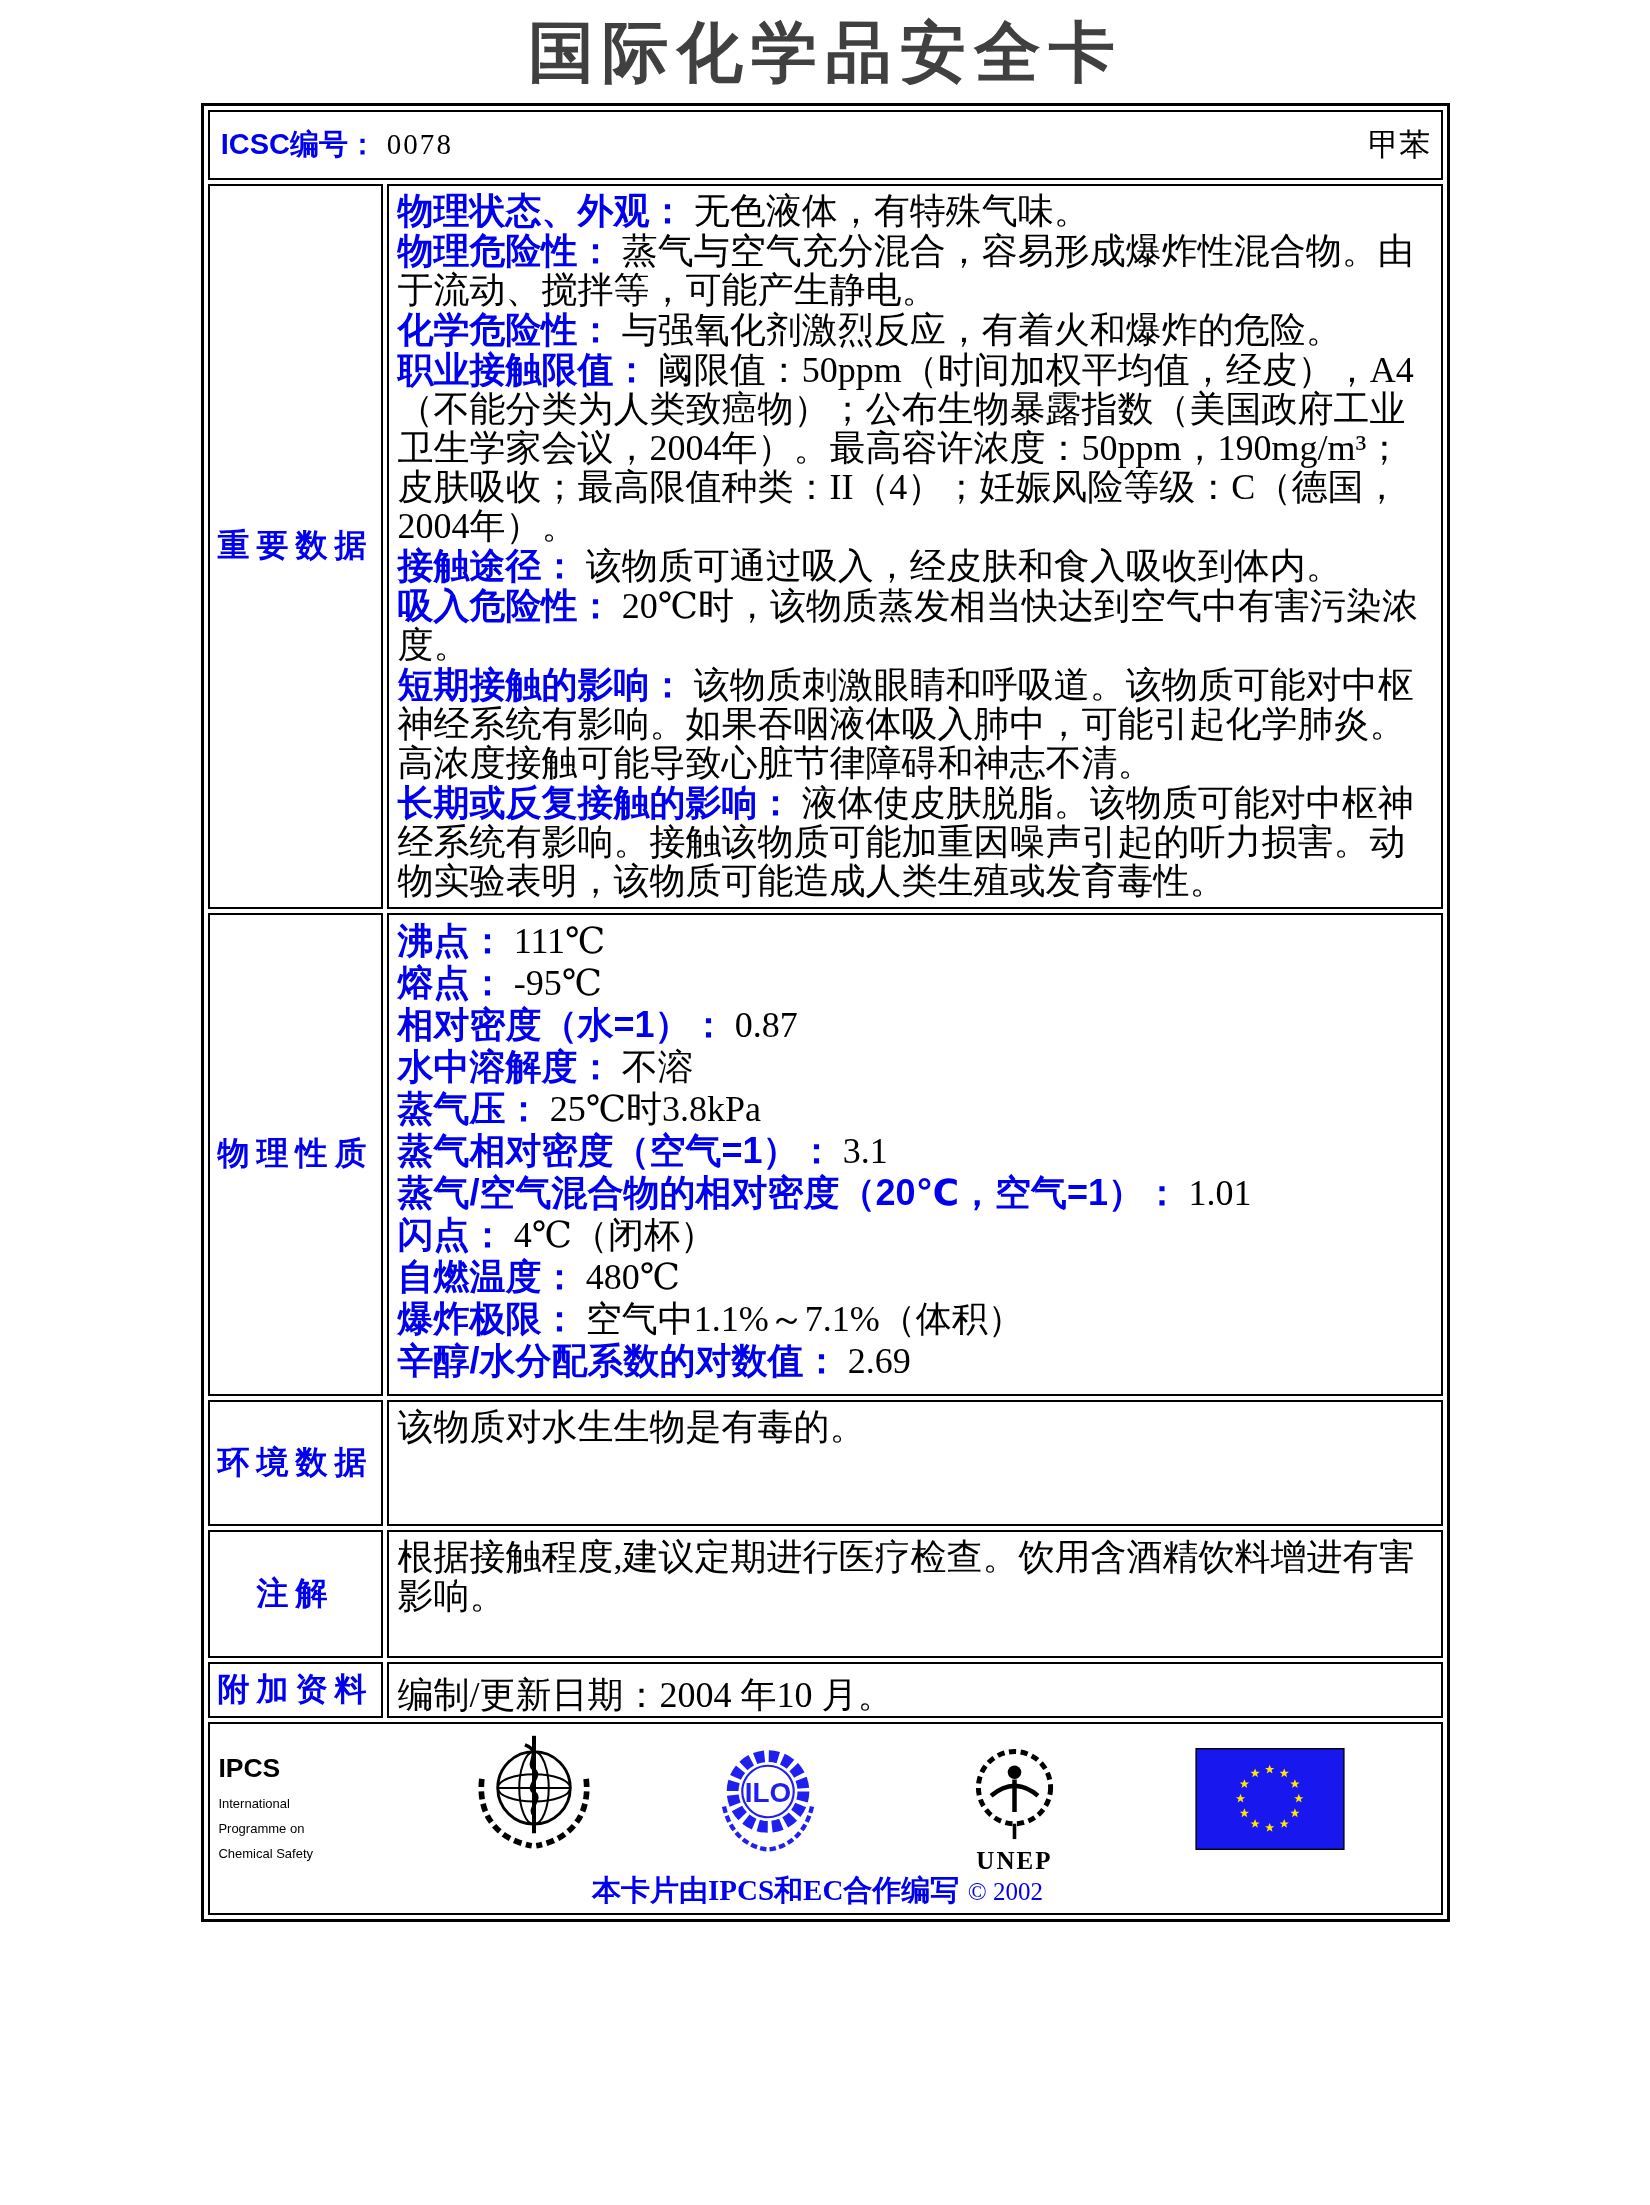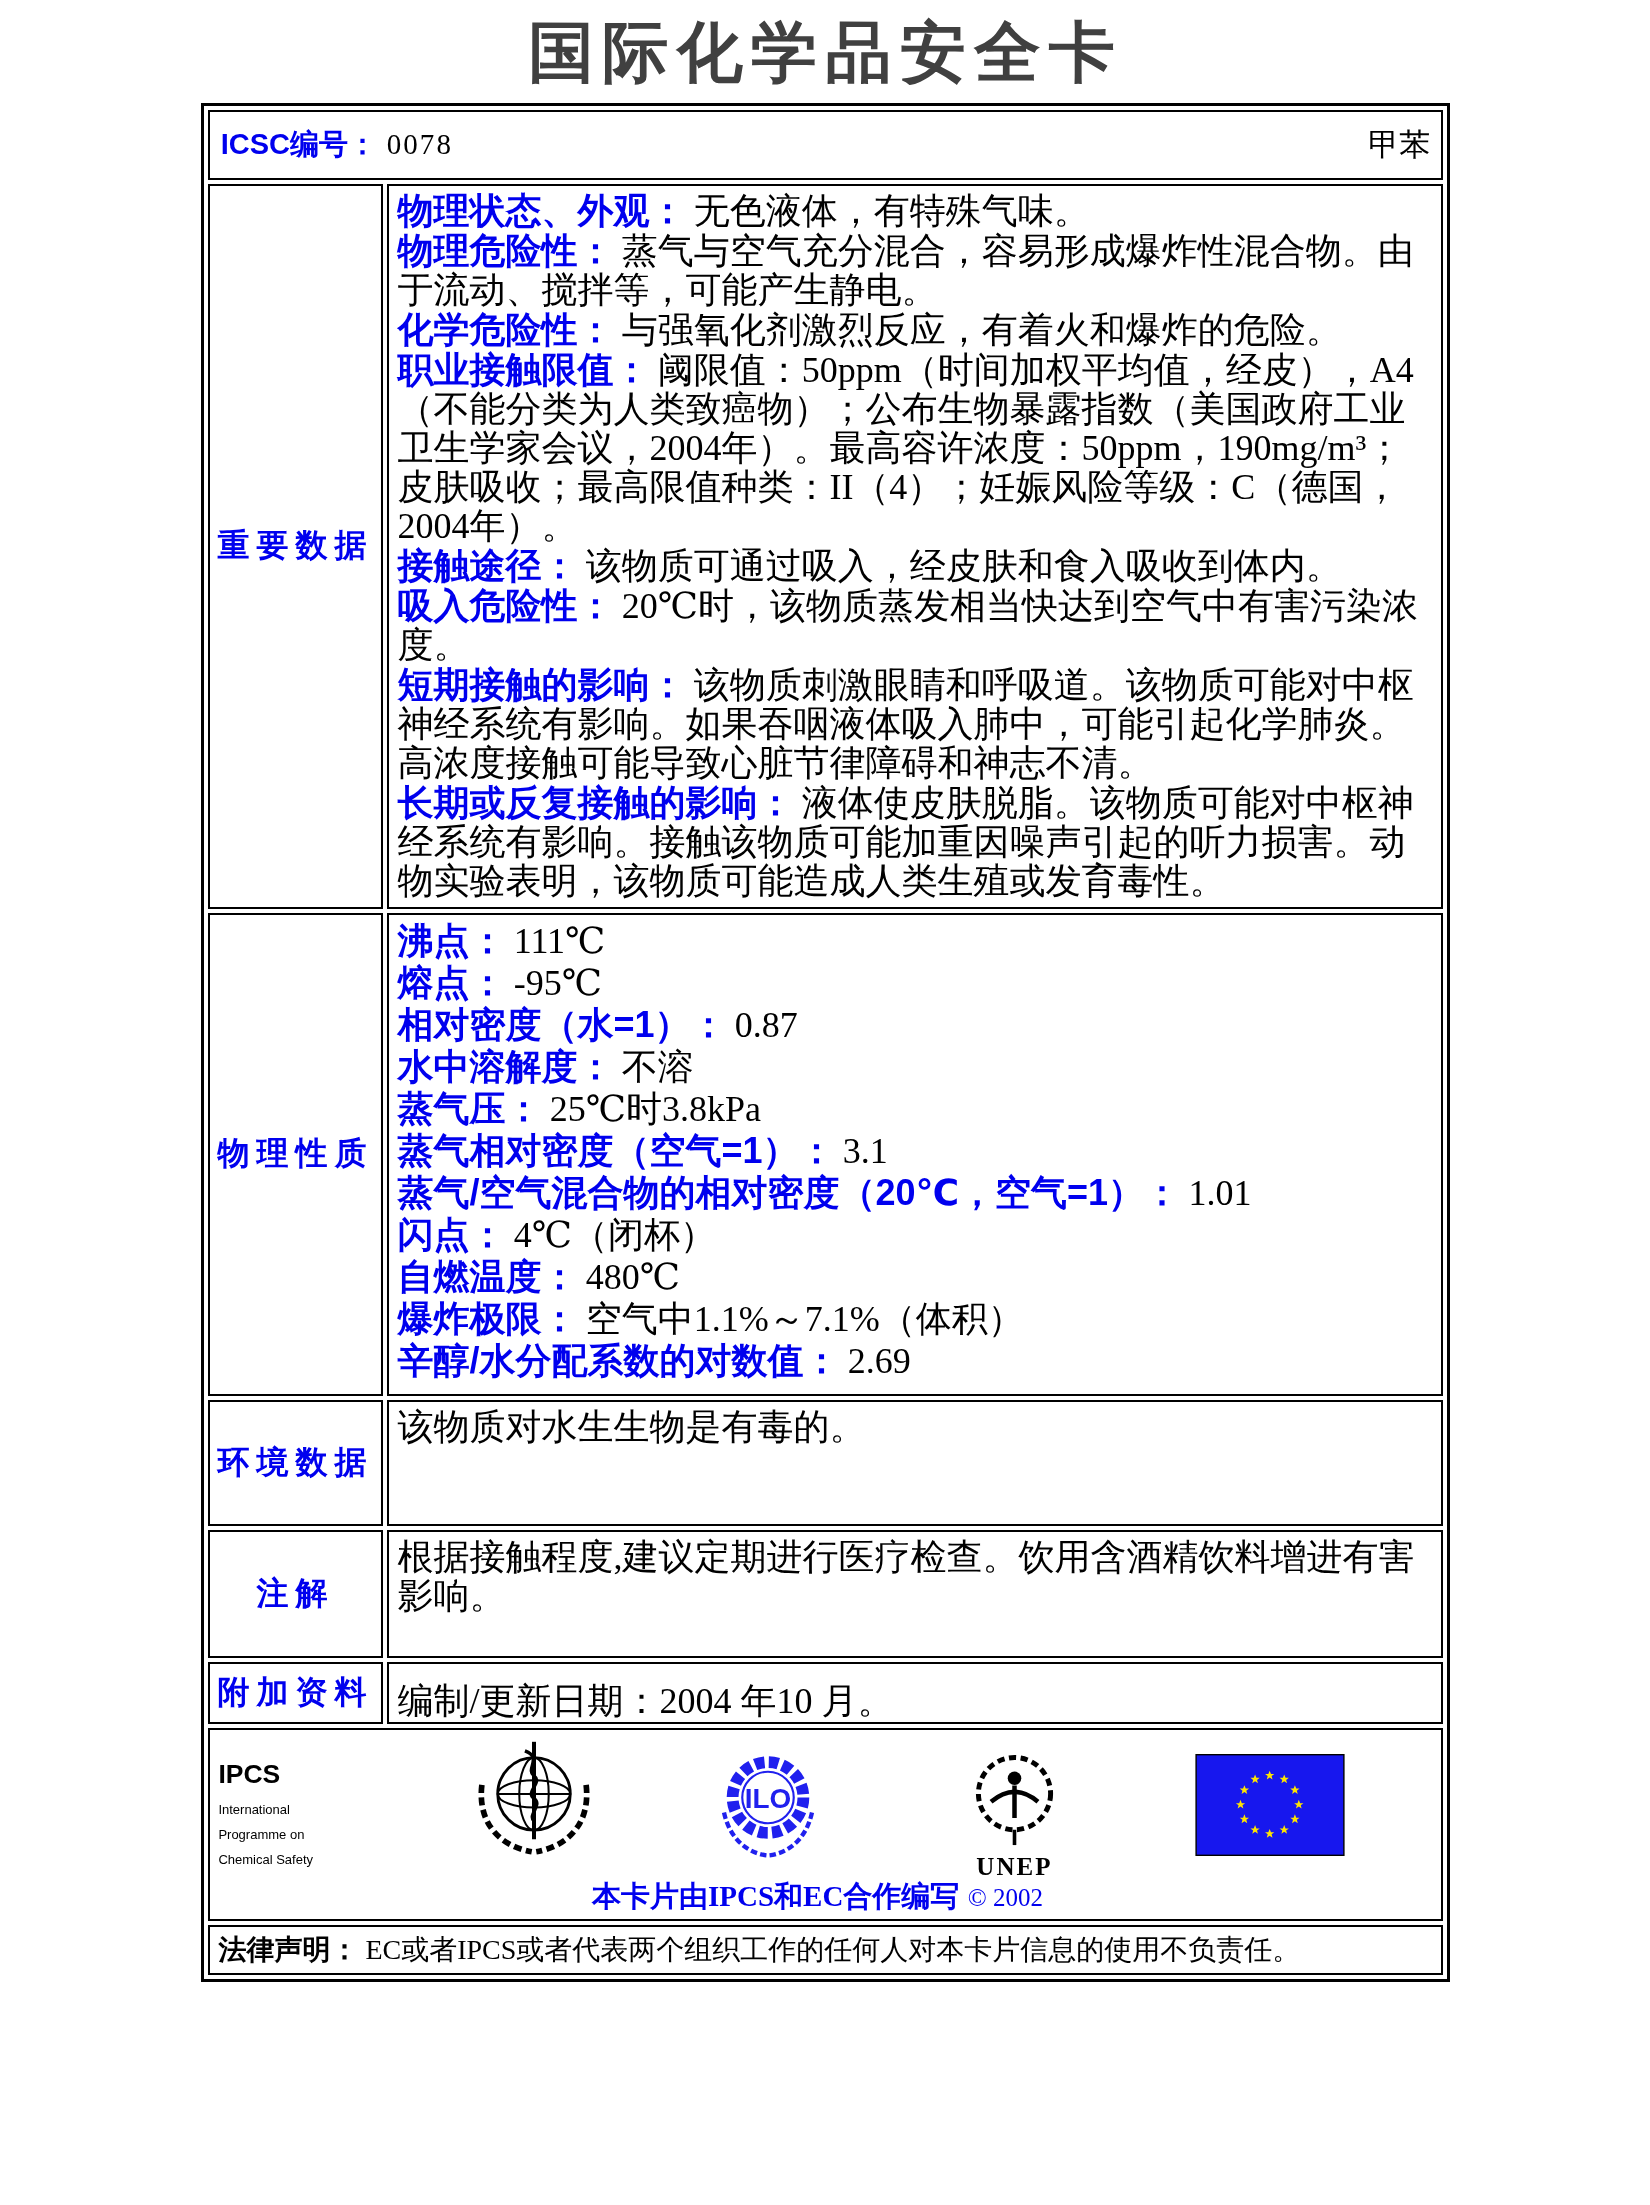--- a/index.html
+++ b/index.html
@@ -24,21 +24,21 @@
               vertical-align:middle;letter-spacing:7px;
               font-family:"Liberation Sans","DejaVu Sans",sans-serif;}
   
   .content-cell{vertical-align:top;padding:5.6px 11px 5.6px 8.4px;font-size:36px;
                 line-height:39px;text-align:left;}
   .r2 .content-cell{height:689px;}
   .r3 .content-cell{height:468px;line-height:42px;}
   .r4 .content-cell{height:111px;}
   .r5 .content-cell{height:113px;}
   .r6 .cell{height:42px;vertical-align:middle;}
-  .r6 .content-cell{padding-top:16px;padding-bottom:0;}
+  .r6 .content-cell{padding-top:10px;padding-bottom:0;}
   .line{display:block;}
   .line .key{color:#0000ee;font-weight:bold;margin-right:8.4px;
              font-family:"Liberation Sans","DejaVu Sans",sans-serif;}
   .line .val{color:#000;font-family:"Liberation Serif","DejaVu Serif",serif;}
   
   .logos-cell{height:187px;position:relative;vertical-align:top;}
   .ipcs-block{position:absolute;left:8.4px;top:29px;color:#000;
               font-family:"Liberation Sans","DejaVu Sans",sans-serif;}
   .ipcs-acronym{font-size:26.5px;font-weight:bold;margin-bottom:7px;}
   .ipcs-line{font-size:13px;line-height:25px;}
@@ -187,20 +187,15 @@
         <use href="#star" x="70.6" y="52"></use>
             <use href="#star" x="86" y="36.6"></use>
       </svg>
 
       <div class="coop-line">
         <span class="coop-main">本卡片由IPCS和EC合作编写</span><span class="coop-copy">© 2002</span>
       </div>
     </td>
   </tr>
 
-  <tr class="r8">
-    <td colspan="2" class="cell">
-      <span class="legal-label">法律声明：</span><span class="legal-text">EC或者IPCS或者代表两个组织工作的任何人对本卡片信息的使用不负责任。</span>
-    </td>
-  </tr>
 </tbody>
   </table>
 
 
 </body></html>

